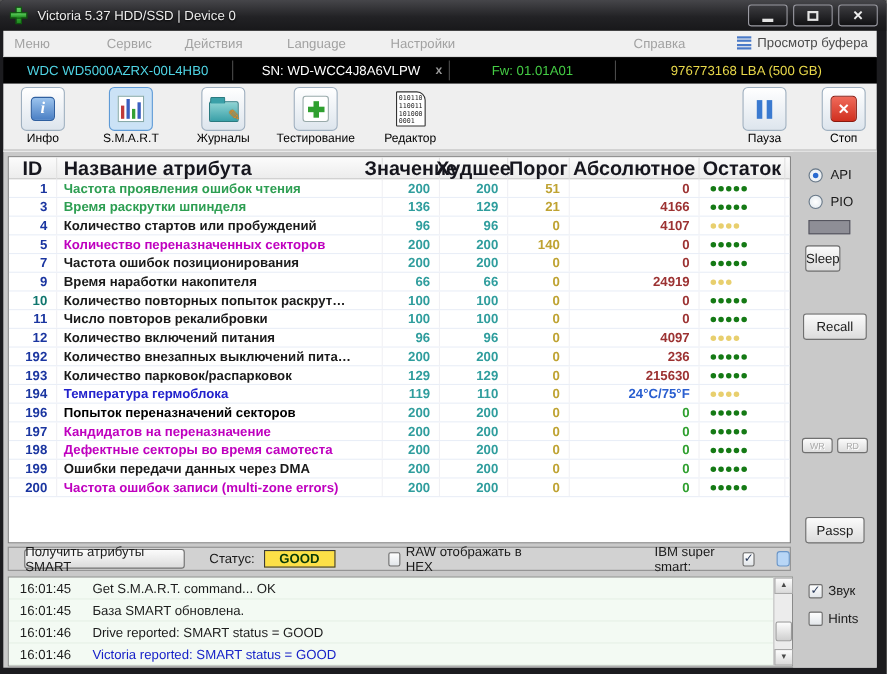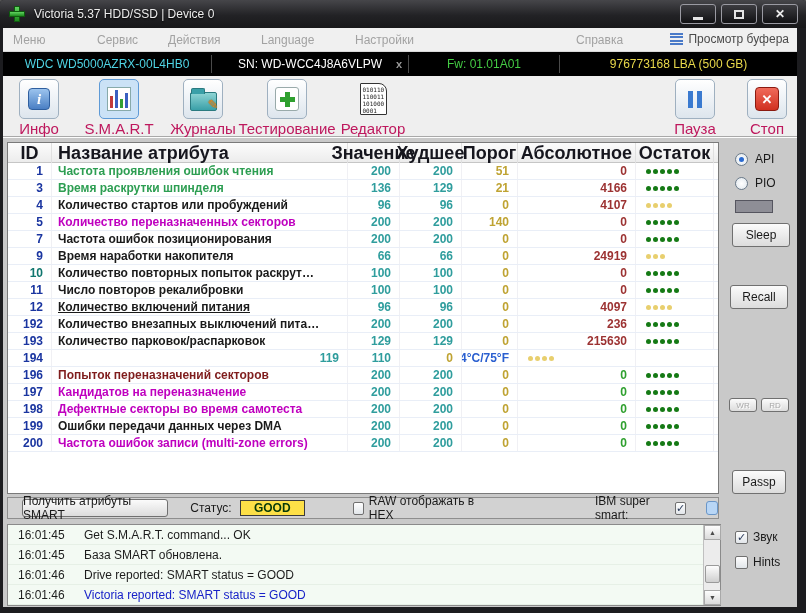--- a/index.html
+++ b/index.html
@@ -34,21 +34,21 @@
   .seg-model { width:208px; }
   .seg-sn { width:196px; color:#fff; position:relative; }
   .sn-x { position:absolute; right:6px; color:#9a9a9a; font-weight:bold; font-size:11px; }
   .seg-fw { width:150px; }
   .seg-cap { flex:1; }
   .seg-div { width:1px; height:18px; background:#4a4a4a; }
 
   
   .toolbar { position:absolute; top:76px; left:3px; width:794px; height:62px; background:#efefef; border-bottom:2px groove #fdfdfd; }
   .tool { position:absolute; top:3px; width:72px; display:flex; flex-direction:column; align-items:center; }
-  .tool-label { font-size:15px; color:#be185d; margin-top:1px; white-space:nowrap; }
+  .tool-label { font-size:11px; color:#000000; margin-top:1px; white-space:nowrap; }
   .iconbox { width:40px; height:40px; border:1px solid #9fb0c0; border-radius:5px;
     background:linear-gradient(#ffffff,#dde5ed); display:flex; align-items:center; justify-content:center; position:relative; }
   .iconbox.selected { background:#cbe2f6; border-color:#5e9ad6; }
   .ic-info { width:22px; height:22px; border-radius:4px; background:linear-gradient(#9cc4ee,#4a7fc4); border:1px solid #2f5f9f;
     color:#fff; font-family:"Liberation Serif",serif; font-style:italic; font-weight:bold; font-size:15px; display:flex; align-items:center; justify-content:center; }
   .ic-smart { width:24px; height:24px; background:#fff; border:1px solid #8aa; display:flex; align-items:flex-end; justify-content:center; gap:2px; padding:2px; }
   .ic-smart i { display:block; width:4px; }
   .ic-smart .b1{ height:12px; background:#c03a3a; } .ic-smart .b2{ height:18px; background:#3a5fc0; }
   .ic-smart .b3{ height:9px; background:#34a034; }  .ic-smart .b4{ height:15px; background:#3a5fc0; }
   .ic-folder { width:27px; height:19px; background:linear-gradient(#8ed4d4,#3aa0a8); border:1px solid #2a7a80; border-radius:2px; position:relative; margin-top:5px; }
@@ -103,21 +103,21 @@
   .sc-up { top:0; } .sc-down { bottom:0; }
   .sc-thumb { position:absolute; left:1px; top:40px; width:15px; height:18px; background:linear-gradient(#fdfdfd,#cfcfcf); border:1px solid #9a9a9a; border-radius:2px; }
 
   
   .sidebar { position:absolute; right:0; top:0; width:76px; height:469px; background:#c9c9c9; font-size:12px; color:#1a1a1a; }
   .radio-row { position:absolute; left:14px; display:flex; align-items:center; gap:7px; }
   .radio { width:13px; height:13px; border-radius:50%; border:1px solid #6a7a8a; background:radial-gradient(#ffffff,#dfe6ec); position:relative; }
   .radio.on:after { content:""; position:absolute; left:3px; top:3px; width:5px; height:5px; border-radius:50%; background:#2a6ad0; }
   .led-rect { position:absolute; left:14px; top:62px; width:38px; height:13px; background:#8e8e96; border:1px solid #55555f; }
   .side-btn { position:absolute; height:24px; }
-  .sleep-btn  { left:11px; top:85px;  width:58px; }
+  .sleep-btn  { left:11px; top:85px;  width:32px; }
   .recall-btn { left:9px;  top:147px; width:58px; }
   .tiny-btns { position:absolute; left:8px; top:260px; display:flex; gap:4px; }
   .tiny-btn { width:28px; height:14px; font-size:8px; color:#a8a8a8; text-shadow:1px 1px 0 #fff; }
   .passp-btn  { left:11px; top:332px; width:54px; }
   .chk-row { position:absolute; left:14px; display:flex; align-items:center; }
   .sound-row { top:392px; } .hints-row { top:417px; }
 </style>
 </head>
 <body>
 
@@ -356,21 +356,21 @@
             <div class="cell c-dots">
               <span class="dot" style="background: rgb(21, 122, 21);"></span>
               <span class="dot" style="background: rgb(21, 122, 21);"></span>
               <span class="dot" style="background: rgb(21, 122, 21);"></span>
               <span class="dot" style="background: rgb(21, 122, 21);"></span>
               <span class="dot" style="background: rgb(21, 122, 21);"></span>
             </div>
           </div>
           <div class="t-row">
             <div class="cell c-id" style="color: rgb(26, 53, 160);">12</div>
-            <div class="cell c-name" style="color: rgb(26, 26, 26); text-decoration: underline;">Количество включений питания</div>
+            <div class="cell c-name" style="color: rgb(26, 26, 26);">Количество включений питания</div>
             <div class="cell c-num" style="color: rgb(47, 157, 157);">96</div>
             <div class="cell c-num" style="color: rgb(47, 157, 157);">96</div>
             <div class="cell c-num" style="color: rgb(191, 163, 50);">0</div>
             <div class="cell c-num" style="color: rgb(156, 50, 50);">4097</div>
             <div class="cell c-dots">
               <span class="dot" style="background: rgb(232, 207, 110);"></span>
               <span class="dot" style="background: rgb(232, 207, 110);"></span>
               <span class="dot" style="background: rgb(232, 207, 110);"></span>
               <span class="dot" style="background: rgb(232, 207, 110);"></span>
             </div>
@@ -400,34 +400,35 @@
             <div class="cell c-dots">
               <span class="dot" style="background: rgb(21, 122, 21);"></span>
               <span class="dot" style="background: rgb(21, 122, 21);"></span>
               <span class="dot" style="background: rgb(21, 122, 21);"></span>
               <span class="dot" style="background: rgb(21, 122, 21);"></span>
               <span class="dot" style="background: rgb(21, 122, 21);"></span>
             </div>
           </div>
           <div class="t-row">
             <div class="cell c-id" style="color: rgb(26, 53, 160);">194</div>
+            <div class="cell c-name" style="color: rgb(34, 34, 204);">Температура гермоблока</div>
             <div class="cell c-num" style="color: rgb(47, 157, 157);">119</div>
             <div class="cell c-num" style="color: rgb(47, 157, 157);">110</div>
             <div class="cell c-num" style="color: rgb(191, 163, 50);">0</div>
             <div class="cell c-num" style="color: rgb(42, 95, 208);">24°C/75°F</div>
             <div class="cell c-dots">
               <span class="dot" style="background: rgb(232, 207, 110);"></span>
               <span class="dot" style="background: rgb(232, 207, 110);"></span>
               <span class="dot" style="background: rgb(232, 207, 110);"></span>
               <span class="dot" style="background: rgb(232, 207, 110);"></span>
             </div>
           </div>
           <div class="t-row">
             <div class="cell c-id" style="color: rgb(26, 53, 160);">196</div>
-            <div class="cell c-name" style="color: #7f1d1d;">Попыток переназначений секторов</div>
+            <div class="cell c-name" style="color: #000000;">Попыток переназначений секторов</div>
             <div class="cell c-num" style="color: rgb(47, 157, 157);">200</div>
             <div class="cell c-num" style="color: rgb(47, 157, 157);">200</div>
             <div class="cell c-num" style="color: rgb(191, 163, 50);">0</div>
             <div class="cell c-num" style="color: rgb(47, 160, 47);">0</div>
             <div class="cell c-dots">
               <span class="dot" style="background: rgb(21, 122, 21);"></span>
               <span class="dot" style="background: rgb(21, 122, 21);"></span>
               <span class="dot" style="background: rgb(21, 122, 21);"></span>
               <span class="dot" style="background: rgb(21, 122, 21);"></span>
               <span class="dot" style="background: rgb(21, 122, 21);"></span>

